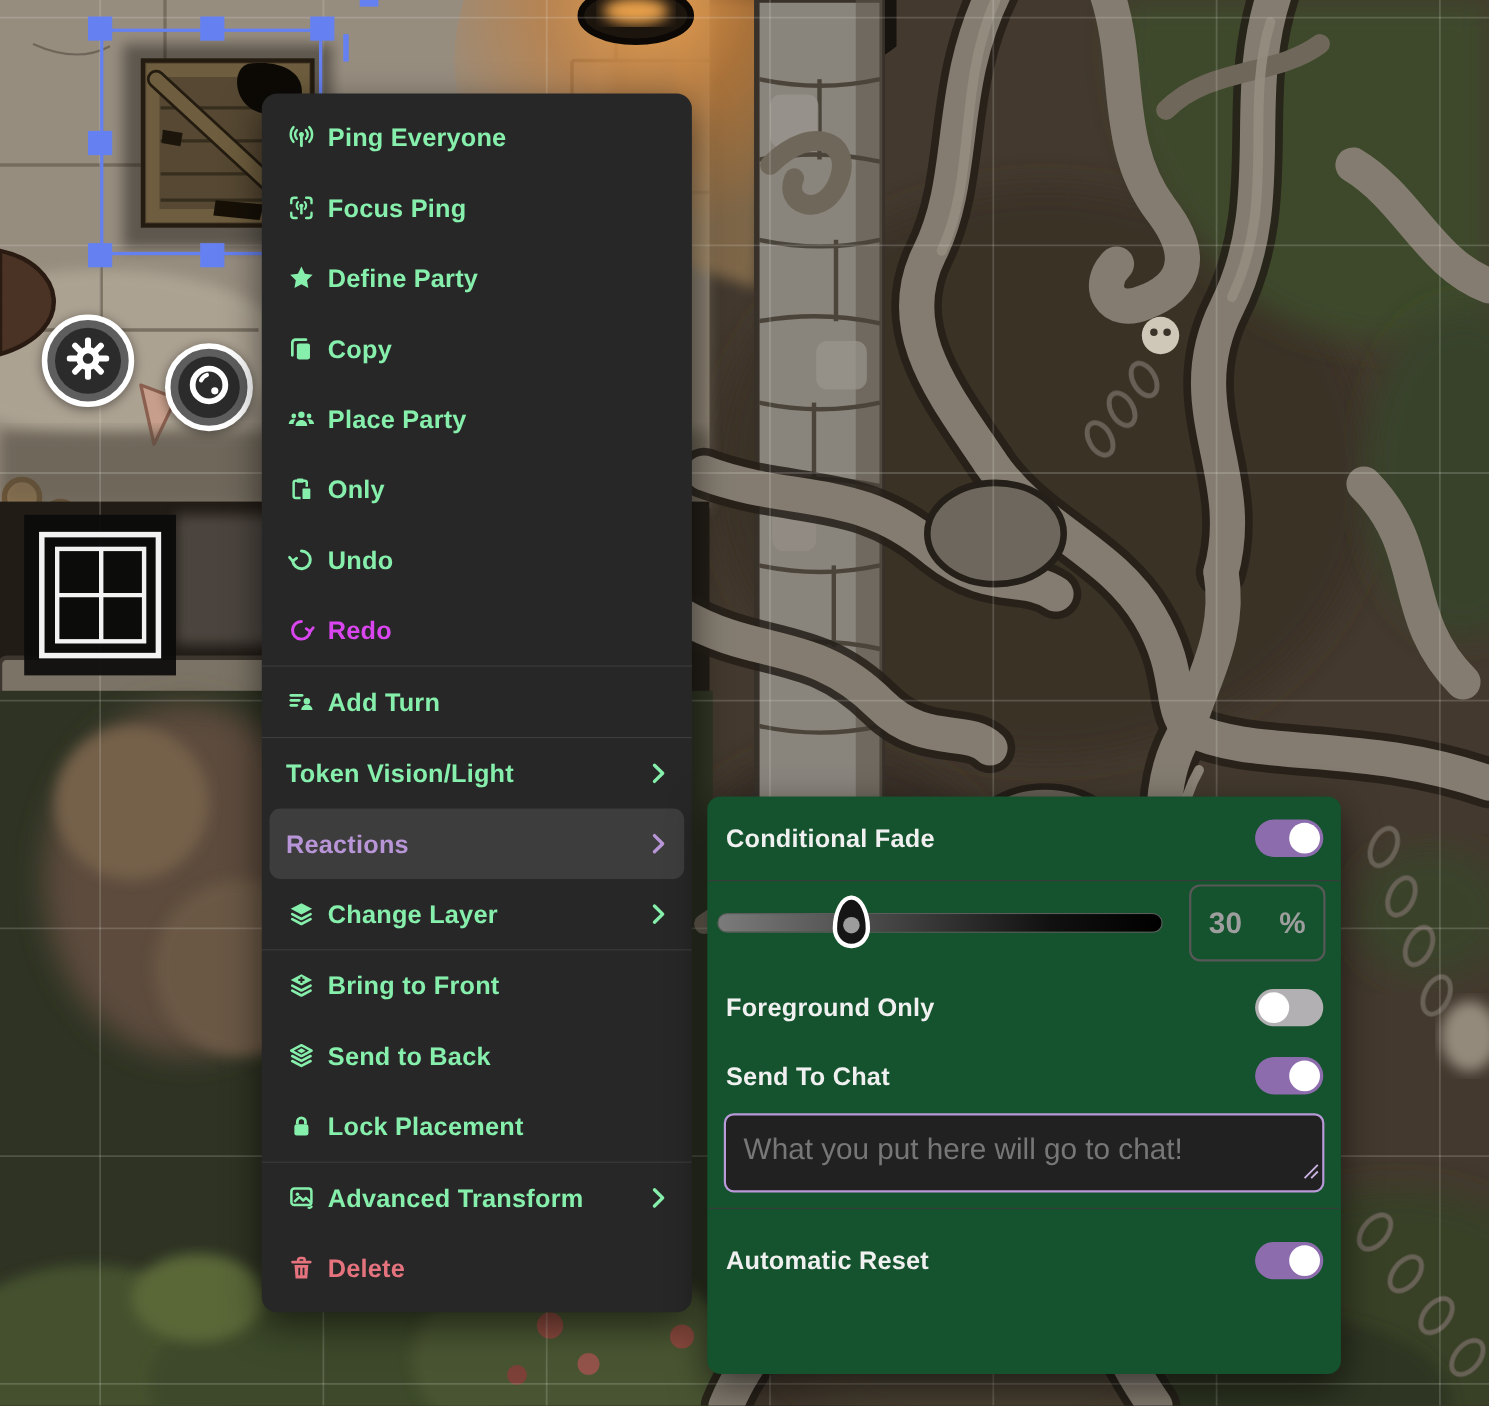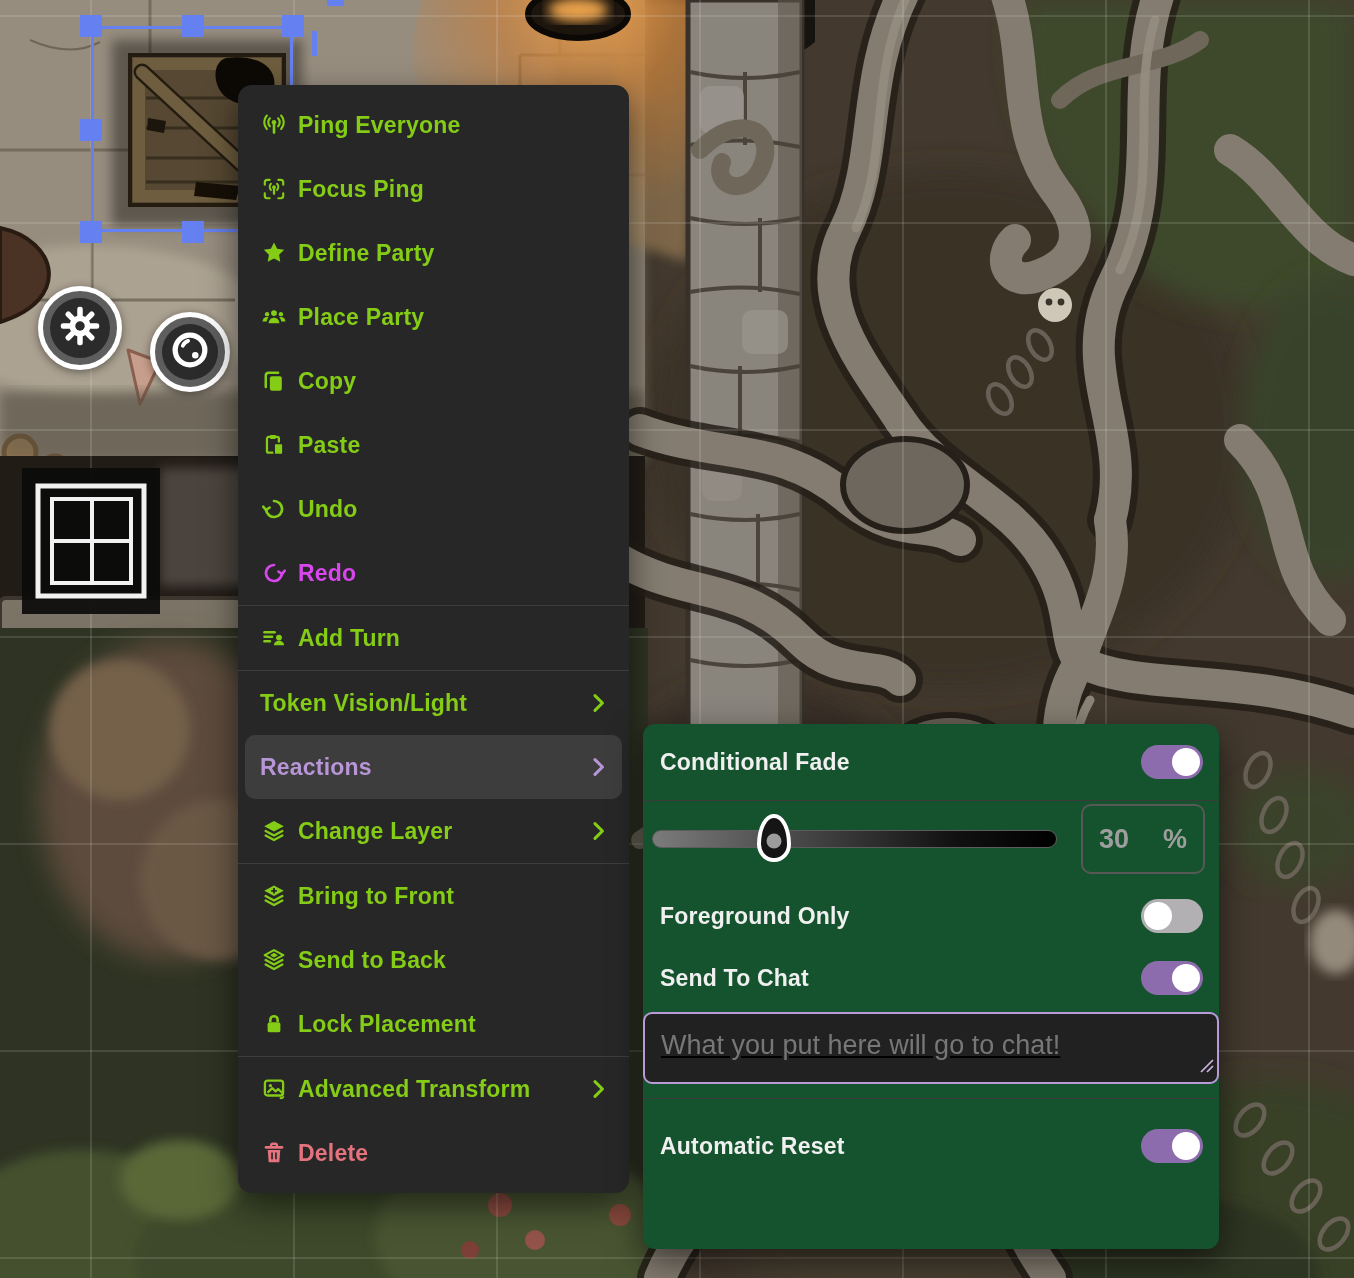--- a/index.html
+++ b/index.html
@@ -20,21 +20,21 @@
   .round-btn .core{position:absolute;inset:7px;border-radius:50%;background:#2b2b2b;
                    display:flex;align-items:center;justify-content:center;}
   #settings-btn{left:38px;top:286px;width:84px;height:84px;}
   #lens-btn{left:150px;top:312px;width:80px;height:80px;}
 
   
   .menu{position:absolute;left:238px;top:85px;width:391px;height:1108px;
         background:#272727;border-radius:14px;padding:8px 0;z-index:3;
         box-shadow:0 12px 34px rgba(0,0,0,.55);}
   .mi{height:64px;display:flex;align-items:center;padding:0 18px 0 22px;
-      color:#84cc16;font-size:23px;font-weight:700;letter-spacing:.2px;cursor:default;}
+      color:#86efac;font-size:23px;font-weight:700;letter-spacing:.2px;cursor:default;}
   .mi .ic{width:28px;height:28px;margin-right:10px;flex:none;display:flex;
           align-items:center;justify-content:center;}
   .mi .ic svg{display:block;}
   .mi .lbl{white-space:nowrap;}
   .mi .chev{margin-left:auto;display:flex;}
   .mi.highlighted{background:#3d3d3d;border-radius:10px;margin:0 7px;
                   padding:0 11px 0 15px;color:#b795d6;}
   .mi.disabled{color:#d946ef;}
   .mi.danger{color:#e4737e;}
   .mdiv{height:1px;background:#3d3d3d;}
@@ -66,21 +66,21 @@
                 border-radius:9px;border:1.5px solid #5c5c5c;
                 background:linear-gradient(90deg,#7b7b7b 0%,#454545 38%,#111 75%,#000 100%);}
   .slider-thumb{position:absolute;top:50%;width:34px;height:48px;transform:translate(-50%,-52%);
                 background:#151515;border:4.5px solid #fff;
                 border-radius:50% 50% 50% 50% / 64% 64% 38% 38%;}
   .slider-thumb::after{content:'';position:absolute;left:50%;top:58%;width:15px;height:15px;
                 border-radius:50%;background:#9c9c9c;transform:translate(-50%,-50%);}
   .numbox{width:124px;height:70px;border:2px solid #585858;border-radius:10px;flex:none;
           display:flex;align-items:center;justify-content:center;gap:34px;
           color:#9e9e9e;font-size:27px;font-weight:700;}
-  .ta-wrap{position:relative;margin:3px 0 0;text-decoration:underline;}
+  .ta-wrap{position:relative;margin:3px 15px 0;}
   textarea.chat{display:block;width:100%;height:72px;background:#212121;border:2px solid #b99ad8;
           border-radius:9px;resize:none;outline:none;color:#ddd;
           padding:16px 16px 0;font-family:"Liberation Sans",sans-serif;font-size:27px;}
   textarea.chat::placeholder{color:#777;}
   .grip{position:absolute;right:5px;bottom:7px;}
   .pdiv2{height:1px;background:#3a3a3a;margin:14px 1px 0;}
 </style>
 </head>
 <body>
 
@@ -361,51 +361,51 @@
       <span class="ic">
         <svg viewBox="0 0 24 24" width="26" height="26" fill="currentColor">
           <path d="M12 2.2l2.9 5.9 6.5.9-4.7 4.6 1.1 6.5L12 17l-5.8 3.1 1.1-6.5L2.6 9l6.5-.9z"></path>
         </svg>
         </span>
       <span class="lbl">Define Party</span>
     </div>
 
     <div class="mi">
       <span class="ic">
+        <svg viewBox="0 0 24 24" width="26" height="26">
+          <path d="M15.8 4.4H7.1c-1.5 0-2.7 1.2-2.7 2.7v10.5" fill="none" stroke="currentColor" stroke-width="2.3" stroke-linecap="round"></path>
+          <rect x="8.2" y="7.6" width="11" height="13.4" rx="1.8" fill="currentColor"></rect>
+        </svg>
+        </span>
+      <span class="lbl">Copy</span>
+    </div>
+
+    <div class="mi">
+      <span class="ic">
         <svg viewBox="0 0 24 24" width="26" height="26" fill="currentColor">
           <circle cx="5.6" cy="9.4" r="2"></circle>
             <circle cx="18.4" cy="9.4" r="2"></circle>
           <path d="M5.6 12.1c-2.4 0-4.2 1.7-4.2 4.1h4c0-1.6.7-3 1.8-3.8a4.4 4.4 0 0 0-1.6-.3z"></path>
           <path d="M18.4 12.1c2.4 0 4.2 1.7 4.2 4.1h-4c0-1.6-.7-3-1.8-3.8.5-.2 1-.3 1.6-.3z"></path>
           <circle cx="12" cy="8.4" r="2.7"></circle>
           <path d="M7.1 17.8c0-3 2.2-5 4.9-5s4.9 2 4.9 5z"></path>
         </svg>
         </span>
       <span class="lbl">Place Party</span>
     </div>
 
     <div class="mi">
       <span class="ic">
         <svg viewBox="0 0 24 24" width="26" height="26">
-          <path d="M15.8 4.4H7.1c-1.5 0-2.7 1.2-2.7 2.7v10.5" fill="none" stroke="currentColor" stroke-width="2.3" stroke-linecap="round"></path>
-          <rect x="8.2" y="7.6" width="11" height="13.4" rx="1.8" fill="currentColor"></rect>
-        </svg>
-        </span>
-      <span class="lbl">Copy</span>
-    </div>
-
-    <div class="mi">
-      <span class="ic">
-        <svg viewBox="0 0 24 24" width="26" height="26">
           <rect x="5.5" y="4.6" width="11" height="14.5" rx="1.6" fill="none" stroke="currentColor" stroke-width="2.1"></rect>
           <rect x="8.2" y="2.8" width="5.6" height="3.6" rx="1" fill="currentColor"></rect>
           <rect x="12.1" y="10.4" width="8.2" height="10.4" rx="1.4" fill="currentColor" stroke="#272727" stroke-width="1.6"></rect>
         </svg>
         </span>
-      <span class="lbl">Paste</span>
+      <span class="lbl">Only</span>
     </div>
 
     <div class="mi">
       <span class="ic">
         <svg viewBox="0 0 24 24" width="26" height="26" fill="none" stroke="currentColor" stroke-linecap="round" stroke-linejoin="round">
           <path d="M12 4.6a7.4 7.4 0 1 1-7.3 8.2" stroke-width="2.5"></path>
           <path d="M2 9.8l2.7 3.2 3.3-2.4" stroke-width="2.3"></path>
         </svg>
         </span>
       <span class="lbl">Undo</span>

